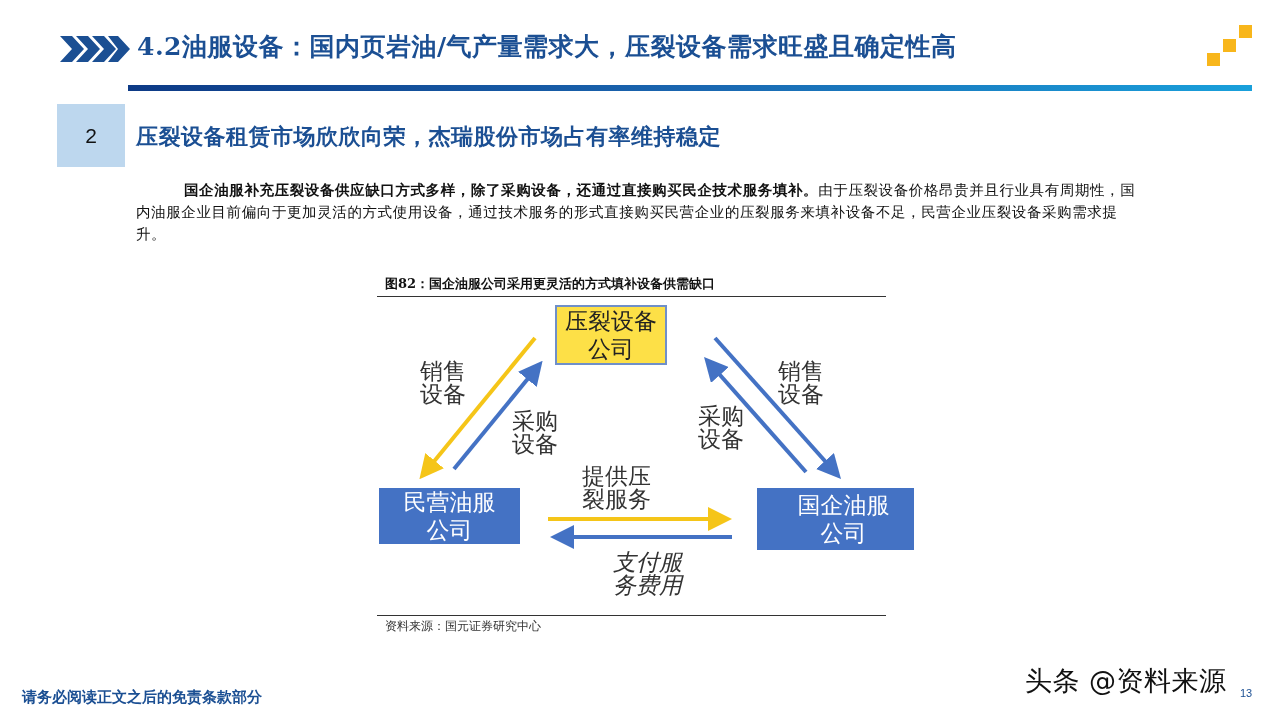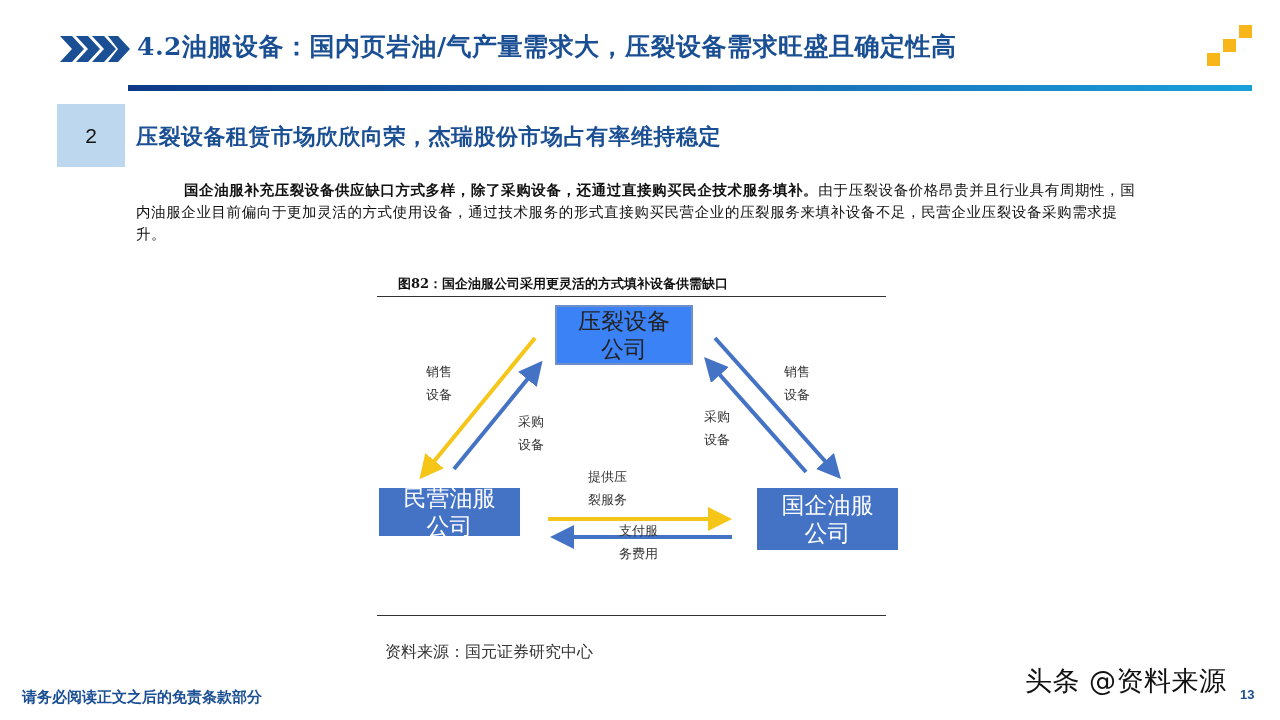--- a/index.html
+++ b/index.html
@@ -22,46 +22,46 @@
   .sec-title { left:136px; top:122px; font-size:22px; font-weight:bold; color:#1b4f93;
                font-family:Liberation Sans, sans-serif; white-space:nowrap; letter-spacing:0.5px; }
 
   
   .para { left:136px; top:180px; width:1010px; font-size:14.5px; line-height:22px; color:#111;
           font-family:Liberation Mono, monospace; text-indent:48px; letter-spacing:0.6px; }
   .para b { font-weight:bold; }
 
   
   .fig-caption { left:385px; top:275px; font-size:13px; font-weight:bold; color:#111;
-                 font-family:"DejaVu Serif", "Liberation Serif", serif; white-space:nowrap;margin-left:13px; }
+                 font-family:"DejaVu Serif", "Liberation Serif", serif; white-space:nowrap; }
   .fig-rule-top { left:377px; top:296px; width:509px; height:1px; background:#333; }
   .fig-rule-bot { left:377px; top:615px; width:509px; height:1px; background:#333; }
-  .fig-source { left:385px; top:618px; font-size:16px; color:#333;
-                font-family:"DejaVu Serif", "Liberation Serif", serif; white-space:nowrap;margin-top:24px; }
+  .fig-source { left:385px; top:618px; font-size:12px; color:#333;
+                font-family:"DejaVu Serif", "Liberation Serif", serif; white-space:nowrap; }
 
-  .box-top { left:555px; top:305px; width:138px; height:60px; border:2px solid #6f8fc9; background:#3b82f6;
+  .box-top { left:555px; top:305px; width:112px; height:60px; border:2px solid #6f8fc9; background:#fde047;
              box-sizing:border-box; display:flex; flex-direction:column; align-items:center; justify-content:center;
              font-size:23px; line-height:28px; color:#222; }
-  .box-left { left:379px; top:488px; width:141px; height:48px; background:#4472c4; color:#fff;
+  .box-left { left:379px; top:488px; width:141px; height:56px; background:#4472c4; color:#fff;
               display:flex; flex-direction:column; align-items:center; justify-content:center;
               font-size:23px; line-height:28px; }
   .box-right { left:757px; top:488px; width:141px; height:62px; background:#4472c4; color:#fff;
                display:flex; flex-direction:column; align-items:center; justify-content:center;
-               font-size:23px; line-height:28px; }
+               font-size:23px; line-height:28px;padding-left:16px; }
 
-  .lbl { font-size:13px; line-height:23px; color:#333; text-align:center; white-space:nowrap;margin-left:6px; }
+  .lbl { font-size:23px; line-height:23px; color:#333; text-align:center; white-space:nowrap; }
 
   .arrows { left:370px; top:300px; width:540px; height:300px; }
 
   
   .disclaimer { left:22px; top:688px; font-size:15px; font-weight:bold; color:#1b4f93;
                 font-family:Liberation Serif, serif; white-space:nowrap; }
   .watermark { left:1025px; top:663px; font-size:27px; color:#111; white-space:nowrap; letter-spacing:0.5px;
                text-shadow: 1px 1px 0 #fff, -1px -1px 0 #fff; }
-  .page-num { left:1240px; top:687px; font-size:13px; color:#1b4f93; font-family:"Liberation Sans", sans-serif;font-weight:bold; }
+  .page-num { left:1240px; top:687px; font-size:11px; color:#1b4f93; font-family:"Liberation Sans", sans-serif; }
 </style>
 </head>
 <body>
 
 <svg class="abs chevrons" viewBox="0 0 70 26">
   <polygon points="0,0 12,0 24,13 12,26 0,26 12,13" fill="#1b4f93"></polygon>
   <polygon points="16,0 28,0 40,13 28,26 16,26 28,13" fill="#1b4f93"></polygon>
   <polygon points="32,0 44,0 56,13 44,26 32,26 44,13" fill="#1b4f93"></polygon>
   <polygon points="48,0 58,0 70,13 58,26 48,26 58,13" fill="#1b4f93"></polygon>
 </svg>
@@ -134,21 +134,21 @@
   <div>设备</div>
 </div>
 <div class="abs lbl" style="left:698px; top:405px;">
   <div>采购</div>
   <div>设备</div>
 </div>
 <div class="abs lbl" style="left:582px; top:465px;">
   <div>提供压</div>
   <div>裂服务</div>
 </div>
-<div class="abs lbl" style="left:613px; top:519px;">
+<div class="abs lbl" style="left:613px; top:551px;font-style:italic;">
   <div>支付服</div>
   <div>务费用</div>
 </div>
 
 <div class="abs fig-rule-bot"></div>
 <div class="abs fig-source">资料来源：国元证券研究中心</div>
 
 <div class="abs disclaimer">请务必阅读正文之后的免责条款部分</div>
 <div class="abs page-num">13</div>
 <div class="abs watermark">头条 @资料来源</div>

